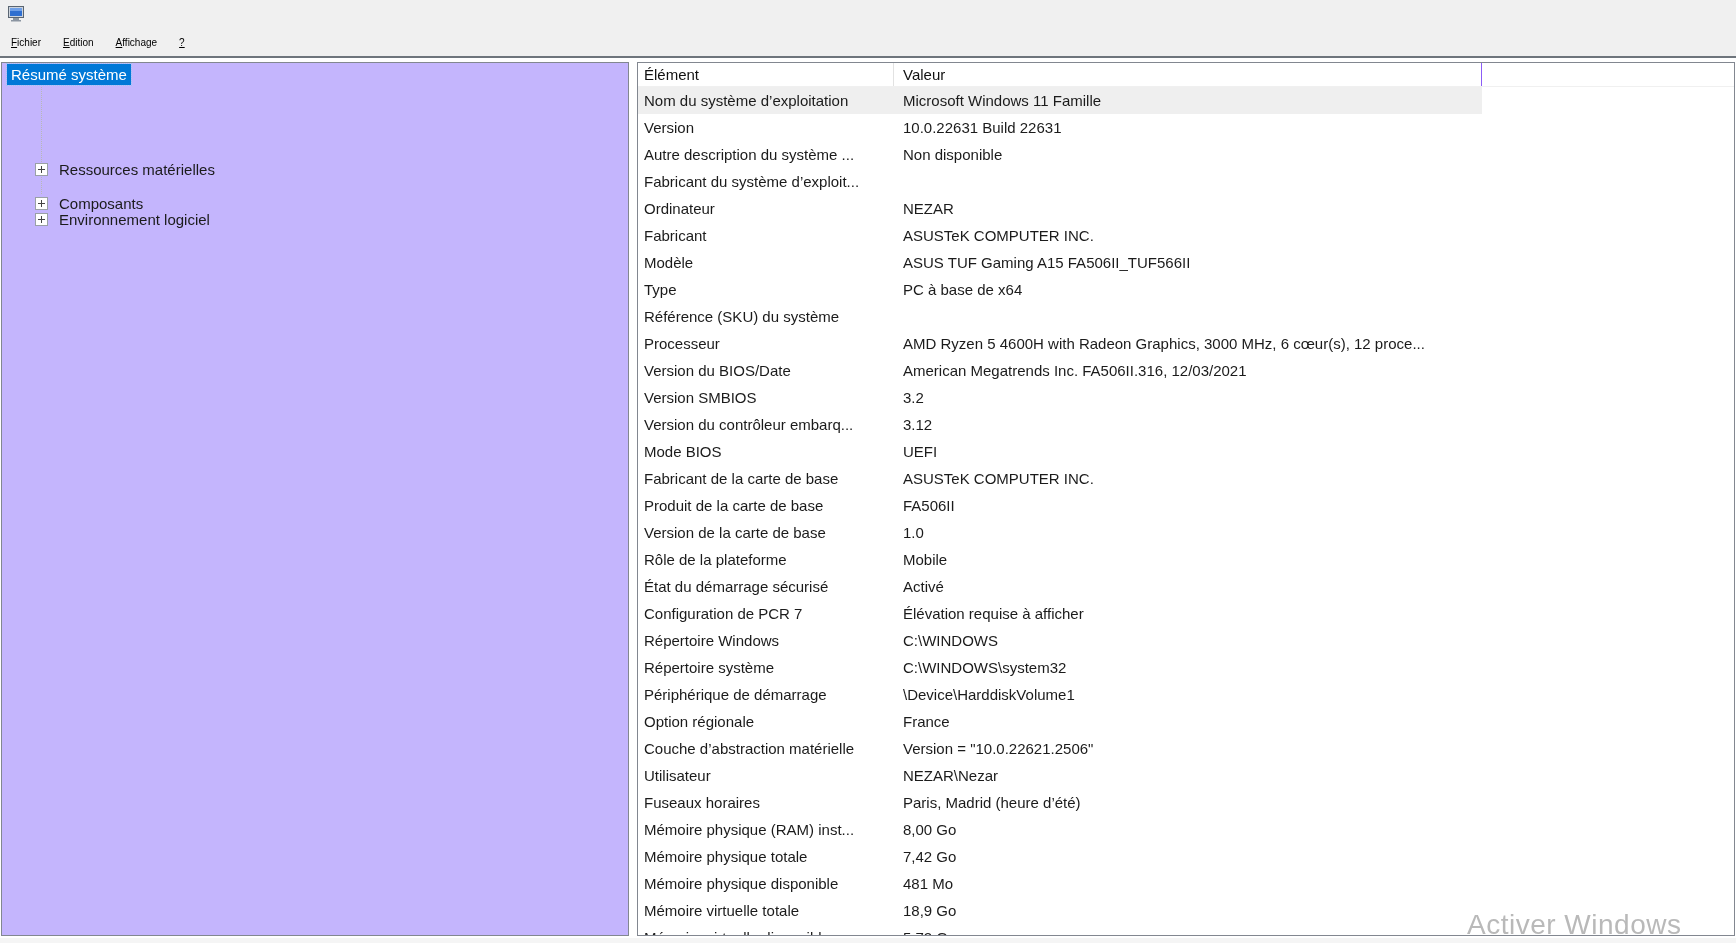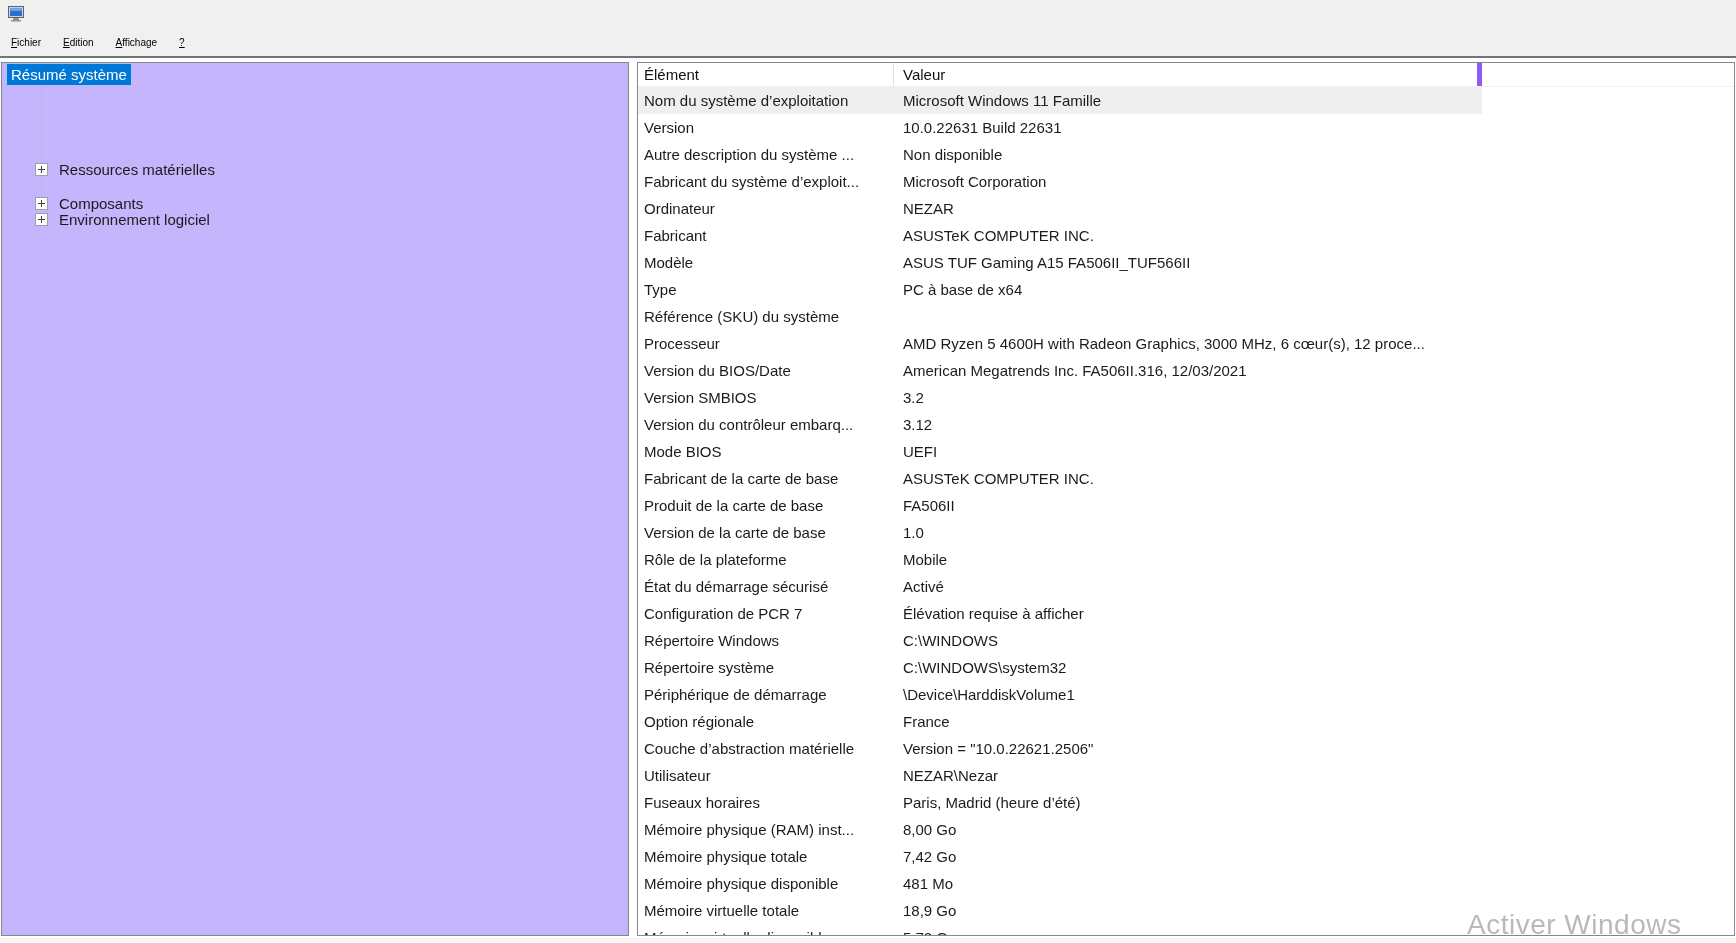--- a/index.html
+++ b/index.html
@@ -56,21 +56,21 @@
   
   .grid-panel{
     position:absolute; left:637px; top:62px; width:1098px; height:874px;
     background:#ffffff; border:1px solid #828790; overflow:hidden; font-size:15px;
   }
   .grid-header{
     display:flex; height:24px; line-height:24px; background:#ffffff;
     border-bottom:1px solid #f0f0f0; color:#101010;
   }
   .col-el{ width:256px; padding-left:6px; border-right:1px solid #e2e2e2; }
-  .col-val{ width:588px; padding-left:9px; border-right:5px solid #8b5cf6; }
+  .col-val{ width:588px; padding-left:9px; border-right:1px solid #8b5cf6; }
   .grid-body{ position:relative; }
   .grid-row{ display:flex; width:844px; height:27px; line-height:27px; }
   .grid-row.first{ background:#efefef; }
   .cell-el{ width:256px; padding-left:6px; white-space:nowrap; overflow:hidden; }
   .cell-val{ width:588px; padding-left:9px; white-space:nowrap; overflow:hidden; }
   
   .watermark{
     position:absolute; left:1467px; top:909px; font-size:28px; letter-spacing:0.5px;
     color:#b9b9b9; pointer-events:none; white-space:nowrap;
   }
@@ -137,21 +137,20 @@
     <div class="cell-val">10.0.22631 Build 22631</div>
   </div>
 
   <div class="grid-row">
     <div class="cell-el">Autre description du système ...</div>
     <div class="cell-val">Non disponible</div>
   </div>
 
   <div class="grid-row">
     <div class="cell-el">Fabricant du système d’exploit...</div>
-    <div class="cell-val">Microsoft Corporation</div>
   </div>
 
   <div class="grid-row">
     <div class="cell-el">Ordinateur</div>
     <div class="cell-val">NEZAR</div>
   </div>
 
   <div class="grid-row">
     <div class="cell-el">Fabricant</div>
     <div class="cell-val">ASUSTeK COMPUTER INC.</div>

